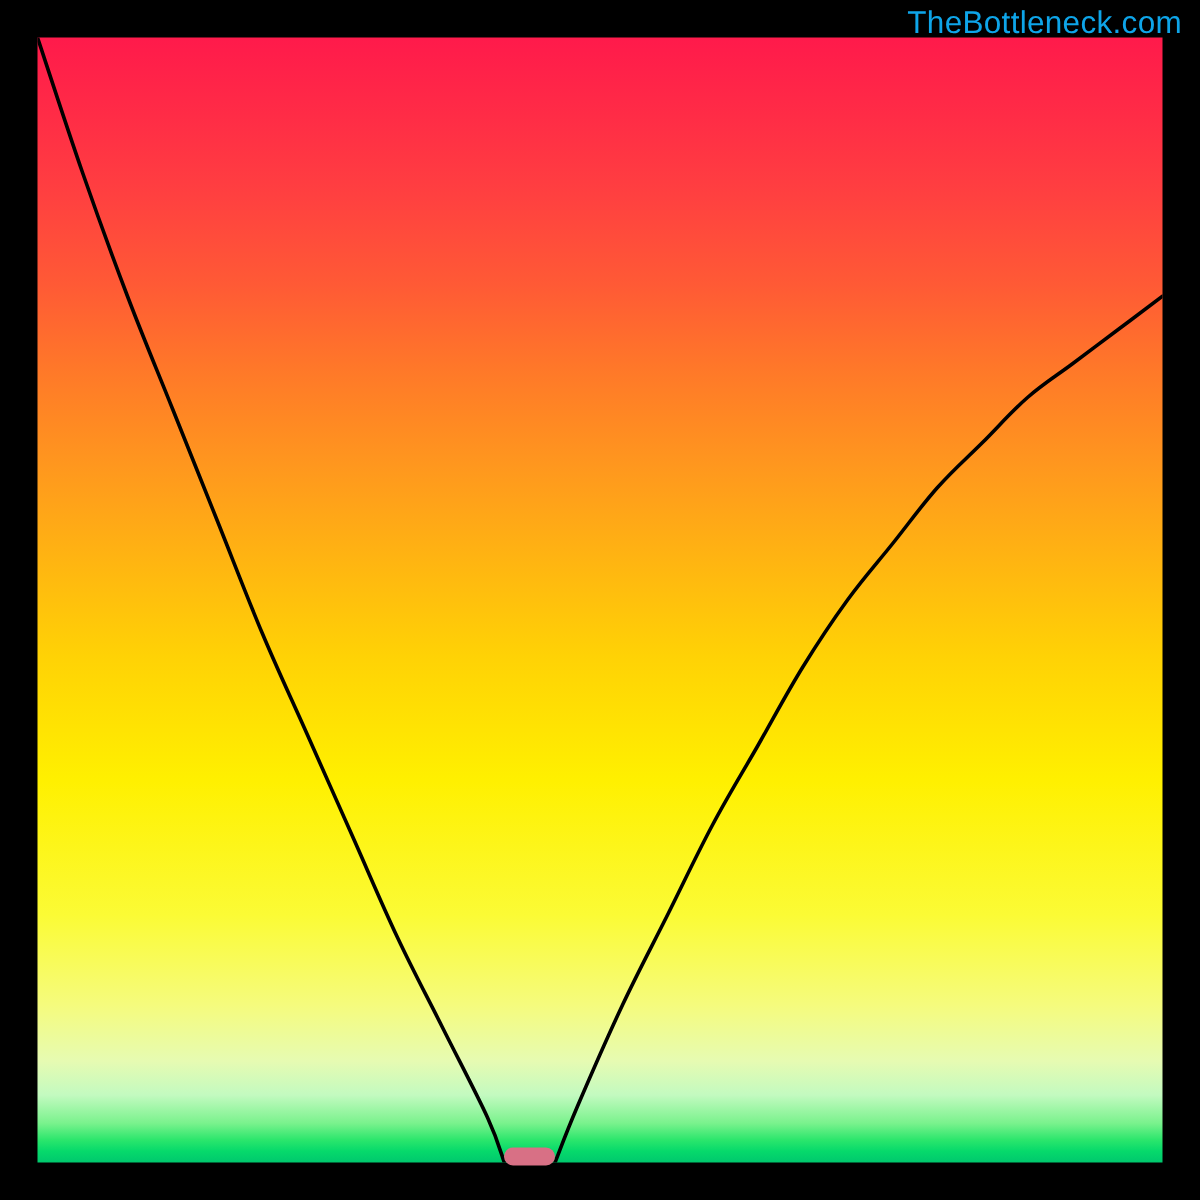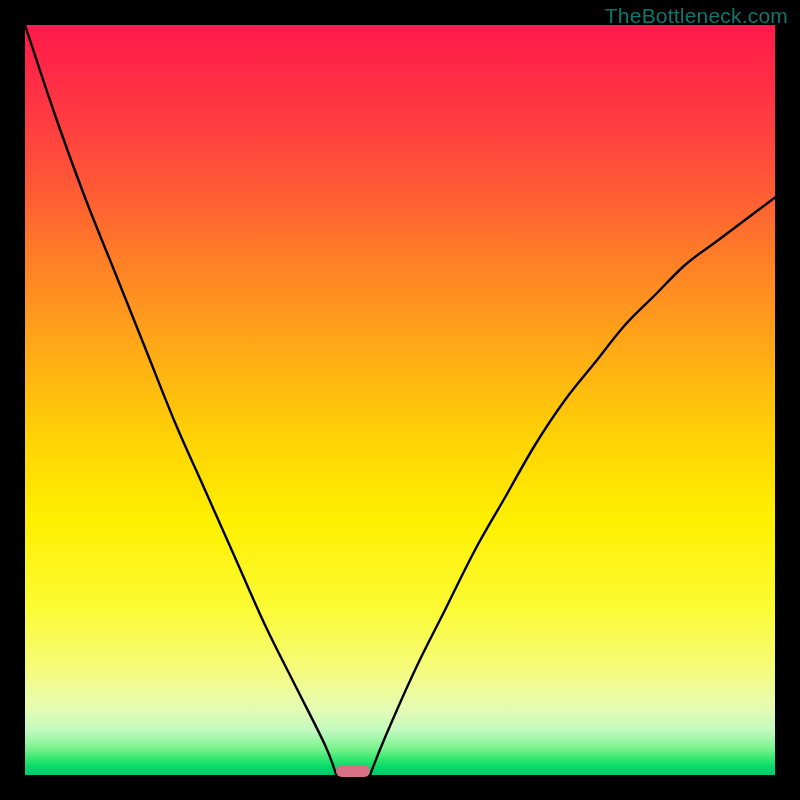--- a/index.html
+++ b/index.html
@@ -34,21 +34,21 @@
       #7af28d 96.5%,
       #2be66c 98%,
       #06d96b 99%,
       #00c86e 100%
     );
   }
   .watermark {
     position: absolute;
     top: 4px;
     right: 12px;
-    color: #0f766e;
+    color: #0ea5e9;
     font-size: 21px;
     letter-spacing: 0.2px;
     z-index: 5;
     user-select: none;
   }
   svg.curve {
     position: absolute;
     left: 0;
     top: 0;
     width: 750px;

